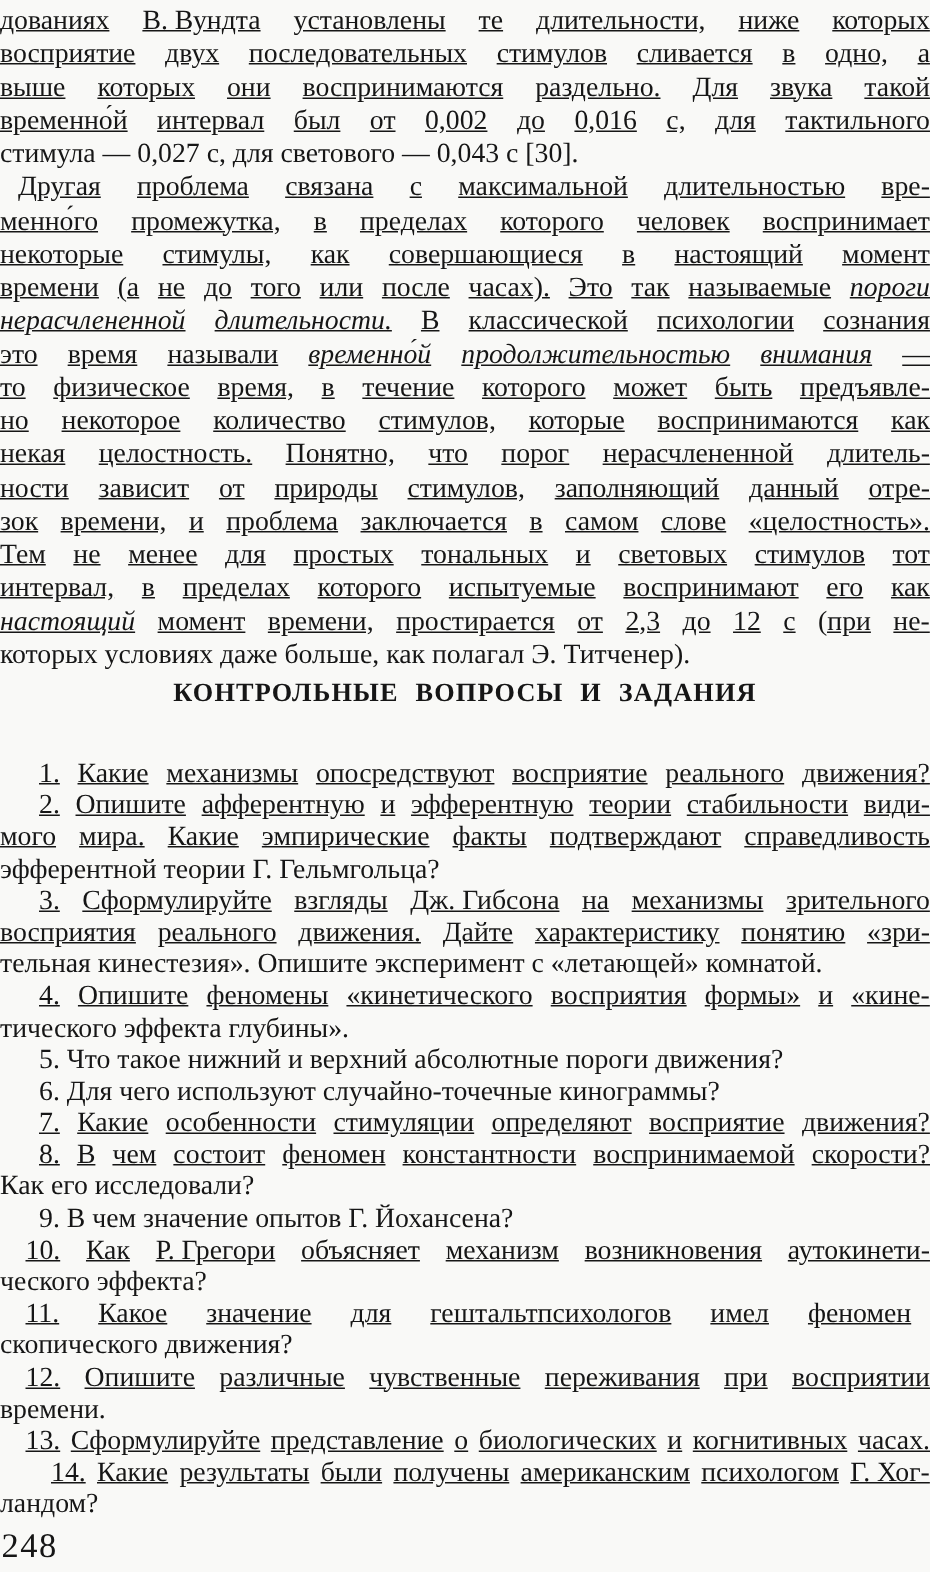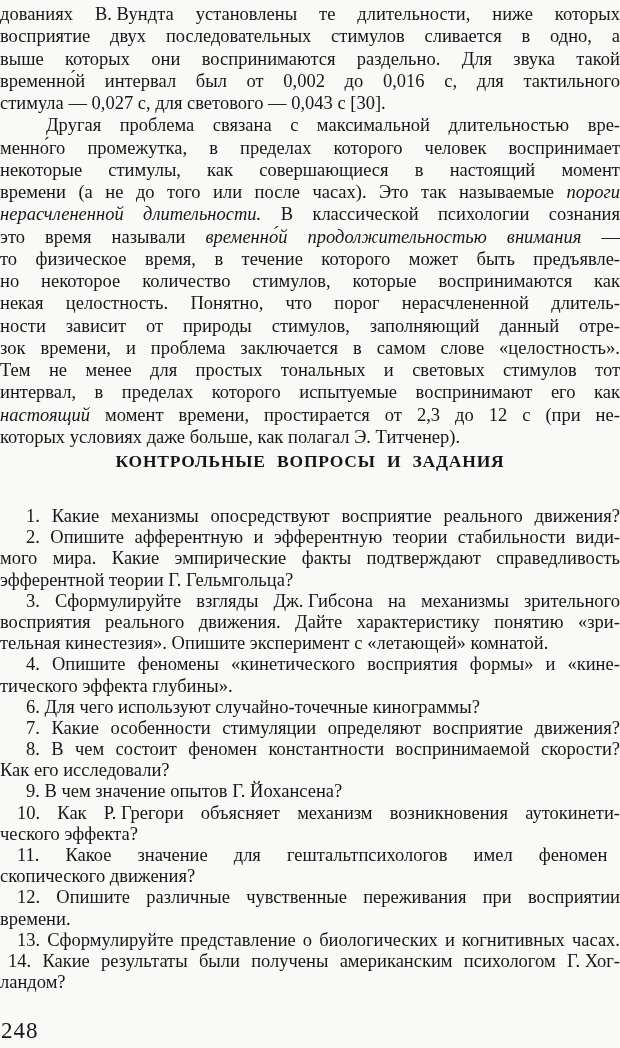--- a/index.html
+++ b/index.html
@@ -13,21 +13,21 @@
   }
   .block{position:absolute;left:0;width:620px;}
   #body-block{top:3px;}
   #questions-block{top:506px;}
   .bln,.qln{
     width:620px;box-sizing:border-box;
     font-size:18.5px;overflow:hidden;
   }
   .bln{height:22.25px;line-height:22.25px;}
   .qln{height:21.2px;line-height:21.2px;}
-  .just{display:flex;justify-content:space-between;}
+  .just{display:flex;justify-content:space-between;text-decoration:underline;}
   .just span{flex:0 0 auto;white-space:pre;}
   .flat{white-space:pre;}
   .it{font-style:italic;}
   #section-heading{
     position:absolute;top:450px;left:0;width:620px;
     text-align:center;
     font-weight:bold;font-size:17.5px;
     letter-spacing:0.8px;word-spacing:6px;
     line-height:22px;height:22px;
   }
@@ -76,21 +76,21 @@
         <span>был</span>
         <span>от</span>
         <span>0,002</span>
         <span>до</span>
         <span>0,016</span>
         <span>с,</span>
         <span>для</span>
         <span>тактильного</span>
       </div>
       <div class="bln flat"><span>стимула — 0,027 с, для светового — 0,043 с [30].</span></div>
-      <div class="bln just" style="padding-left: 46px;">
+      <div class="bln just" style="padding-left: 12px;">
         <span>Другая</span>
         <span>проблема</span>
         <span>связана</span>
         <span>с</span>
         <span>максимальной</span>
         <span>длительностью</span>
         <span>вре-</span>
       </div>
       <div class="bln just">
         <span>менно́го</span>
@@ -282,20 +282,21 @@
         <span>4.</span>
         <span>Опишите</span>
         <span>феномены</span>
         <span>«кинетического</span>
         <span>восприятия</span>
         <span>формы»</span>
         <span>и</span>
         <span>«кине-</span>
       </div>
       <div class="qln flat"><span>тического эффекта глубины».</span></div>
+      <div class="qln flat" style="padding-left: 26px;"><span>5. Что такое нижний и верхний абсолютные пороги движения?</span></div>
       <div class="qln flat" style="padding-left: 26px;"><span>6. Для чего используют случайно-точечные кинограммы?</span></div>
       <div class="qln just" style="padding-left: 26px;">
         <span>7.</span>
         <span>Какие</span>
         <span>особенности</span>
         <span>стимуляции</span>
         <span>определяют</span>
         <span>восприятие</span>
         <span>движения?</span>
       </div>
@@ -345,21 +346,21 @@
       <div class="qln just" style="padding-left: 17px;">
         <span>13.</span>
         <span>Сформулируйте</span>
         <span>представление</span>
         <span>о</span>
         <span>биологических</span>
         <span>и</span>
         <span>когнитивных</span>
         <span>часах.</span>
       </div>
-      <div class="qln just" style="padding-left: 8px; align-items: center;">
+      <div class="qln just" style="padding-left: 34px; align-items: center;">
         <span>14.</span>
         <span>Какие</span>
         <span>результаты</span>
         <span>были</span>
         <span>получены</span>
         <span>американским</span>
         <span>психологом</span>
         <span>Г.&nbsp;Хог-</span>
       </div>
       <div class="qln flat"><span>ландом?</span></div>

